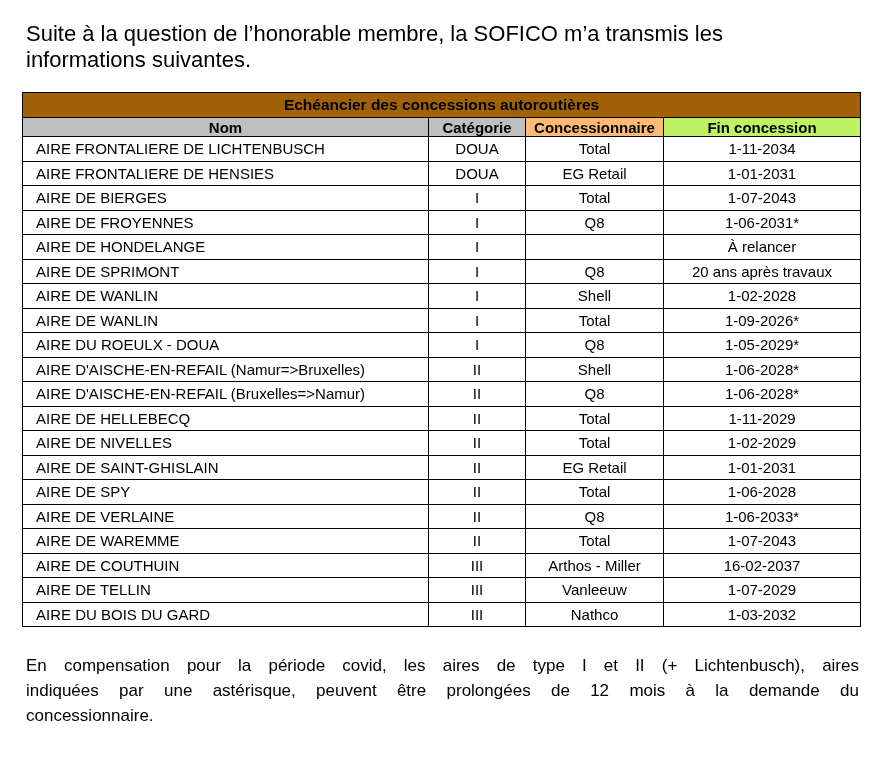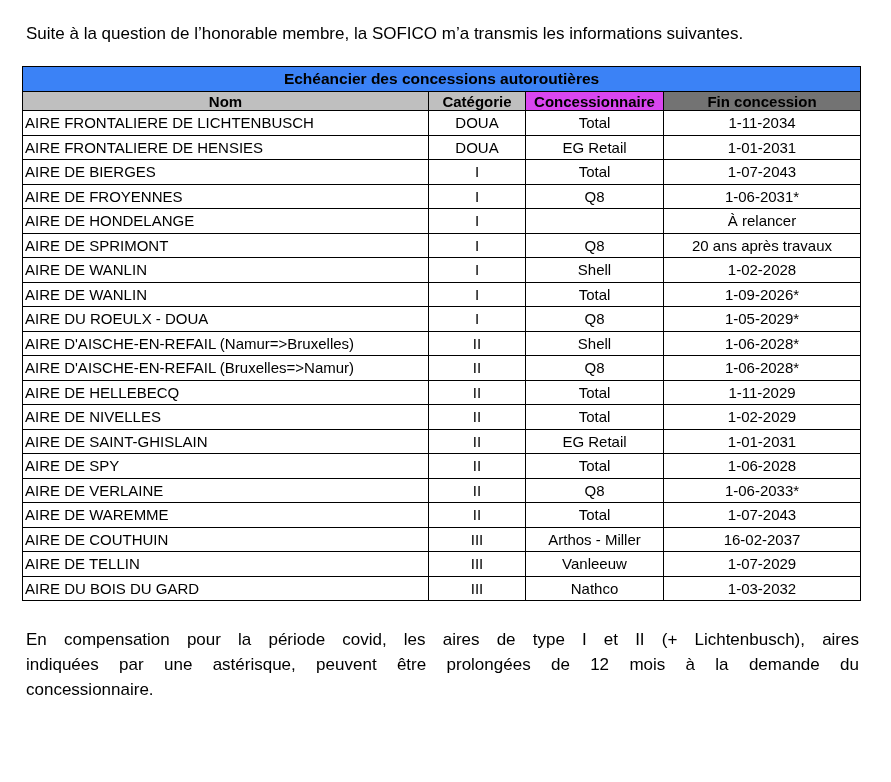--- a/index.html
+++ b/index.html
@@ -10,21 +10,21 @@
     height: 782px;
     background: #ffffff;
     color: #000000;
     font-family: "Liberation Sans", sans-serif;
     padding: 21px 0 0 22px;
     overflow: hidden;
   }
   .intro {
     margin: 0 0 12px 4px;
     width: 790px;
-    font-size: 17px;
+    font-size: 22px;
     line-height: 26px;
   }
   table.concessions {
     border-collapse: collapse;
     table-layout: fixed;
     width: 838px;
     margin-top: 19px;
   }
   table.concessions td,
   table.concessions th {
@@ -33,31 +33,31 @@
     font-size: 15px;
     text-align: center;
     vertical-align: middle;
     white-space: nowrap;
     overflow: hidden;
   }
   tr.title-row td {
     height: 25px;
     font-weight: bold;
     font-size: 15.5px;
-    background: #3b82f6;
+    background: #a16207;
   }
   tr.header-row th {
     height: 19px;
     font-weight: bold;
     font-size: 15px;
   }
   tbody td { height: 24.5px; }
   tbody td.c-nom {
     text-align: left;
-    padding-left: 2px;
+    padding-left: 13px;
   }
   .closing {
     margin: 26px 12px 0 4px;
     width: 833px;
     font-size: 17px;
     line-height: 25px;
   }
   .closing .just {
     text-align: justify;
     text-align-last: justify;
@@ -77,22 +77,22 @@
       <col style="width:138px">
       <col style="width:197px">
     </colgroup>
     <thead>
       <tr class="title-row">
         <td colspan="4">Echéancier des concessions autoroutières</td>
       </tr>
       <tr class="header-row">
         <th style="background: rgb(191, 191, 191);">Nom</th>
         <th style="background: rgb(191, 191, 191);">Catégorie</th>
-        <th style="background: #d946ef;">Concessionnaire</th>
-        <th style="background: #737373;">Fin concession</th>
+        <th style="background: #fdba74;">Concessionnaire</th>
+        <th style="background: #bef264;">Fin concession</th>
       </tr>
     </thead>
     <tbody id="rows-body">
   <tr>
     <td class="c-nom">AIRE FRONTALIERE DE LICHTENBUSCH</td>
     <td class="c-cat">DOUA</td>
     <td class="c-con">Total</td>
     <td class="c-fin">1-11-2034</td>
   </tr>
 

